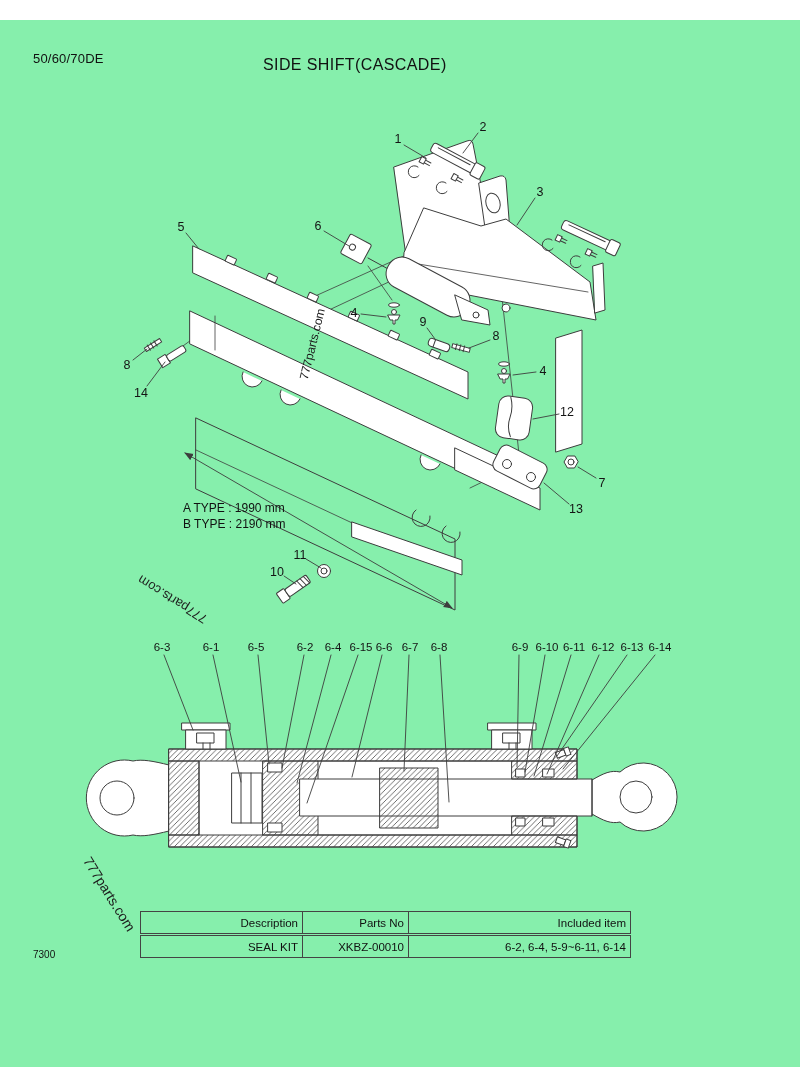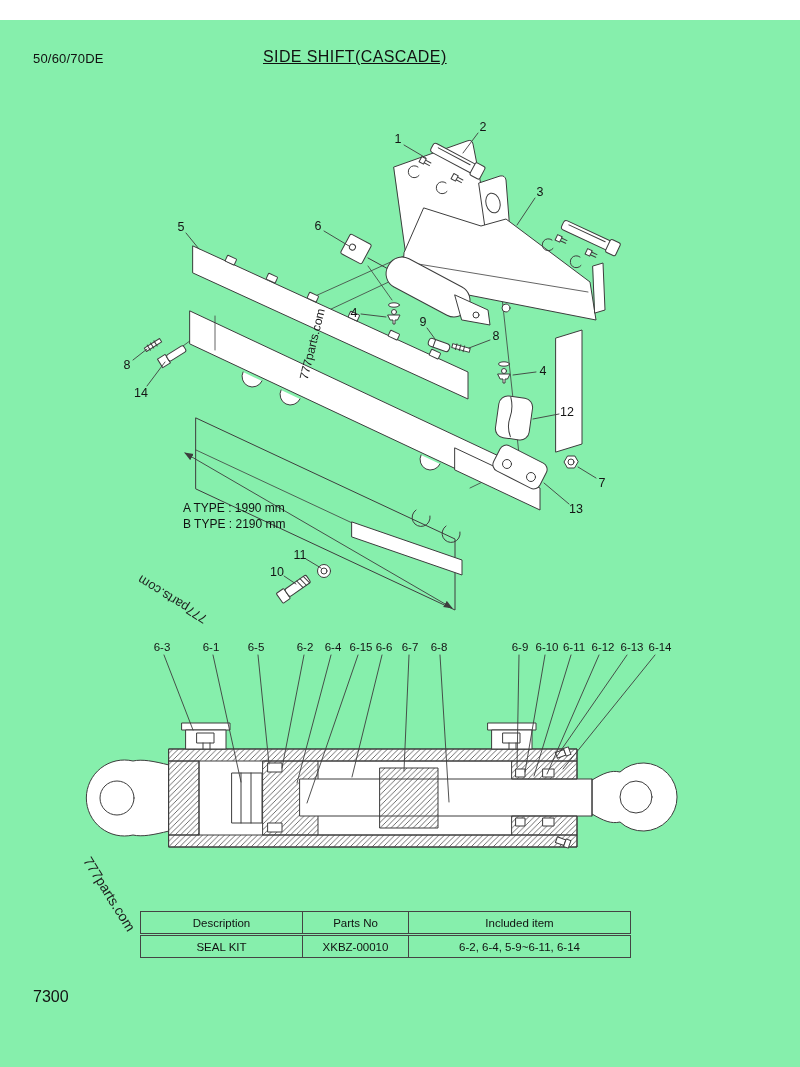--- a/index.html
+++ b/index.html
@@ -1,33 +1,33 @@
 <!DOCTYPE html>
 <html><head>
 <meta charset="utf-8">
 <style>
   html,body{margin:0;padding:0;background:#fff;}
   .page{position:relative;width:800px;height:1067px;background:#86efac;overflow:hidden;
         font-family:"Liberation Sans",sans-serif;color:#111;margin-top:20px;}
   .abs{position:absolute;}
   .model{left:33px;top:31px;font-size:13px;letter-spacing:.2px;}
-  .title{left:263px;top:28px;font-size:16px;letter-spacing:.4px;text-decoration:underline;}
+  .title{left:263px;top:36px;font-size:16px;letter-spacing:.4px;}
   .notes{left:183px;top:480px;font-size:12px;font-weight:500;line-height:16px;white-space:pre;}
-  .pagenum{left:33px;top:968px;font-size:16px;}
+  .pagenum{left:33px;top:929px;font-size:10px;}
   .wm{position:absolute;color:#1c1c1c;white-space:nowrap;transform-origin:center;}
   .wm1{left:276px;top:317px;font-size:12px;transform:rotate(-76deg);}
   .wm2{left:133px;top:572px;font-size:13px;transform:rotate(212deg);}
   .wm3{left:67px;top:866px;font-size:14px;transform:rotate(58deg);}
   svg.art{position:absolute;left:0;top:0;}
   svg .callout{font-family:"Liberation Sans",sans-serif;font-size:12.5px;fill:#141414;}
   svg .cyl-callout{font-size:11.5px;}
   svg .leader{stroke:#3d3d3d;stroke-width:.9;}
   table.kit{position:absolute;left:140px;top:891px;width:490px;border-collapse:collapse;
             table-layout:fixed;font-size:11.5px;color:#111;}
-  table.kit th,table.kit td{border:1.2px solid #444;text-align:center;font-weight:400;
+  table.kit th,table.kit td{border:1.2px solid #444;text-align:right;font-weight:400;
             padding:2px 4px;height:17px;overflow:hidden;white-space:nowrap;}
   table.kit thead th{border-bottom:3px double #444;}
 </style>
 </head>
 <body>
 
 <div class="page">
 
   <div class="abs model">50/60/70DE</div>
   <div class="abs title">SIDE SHIFT(CASCADE)</div>

